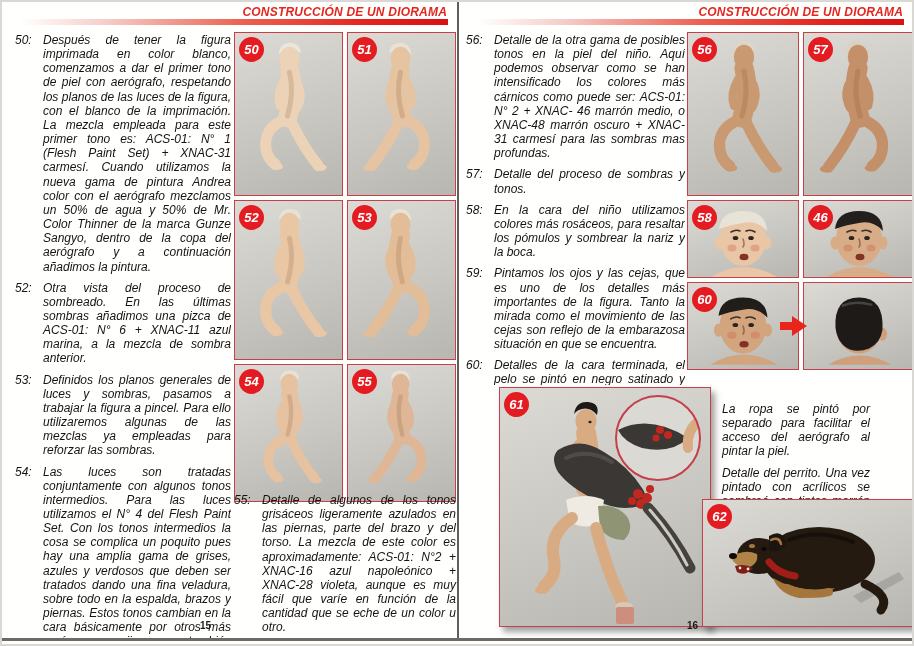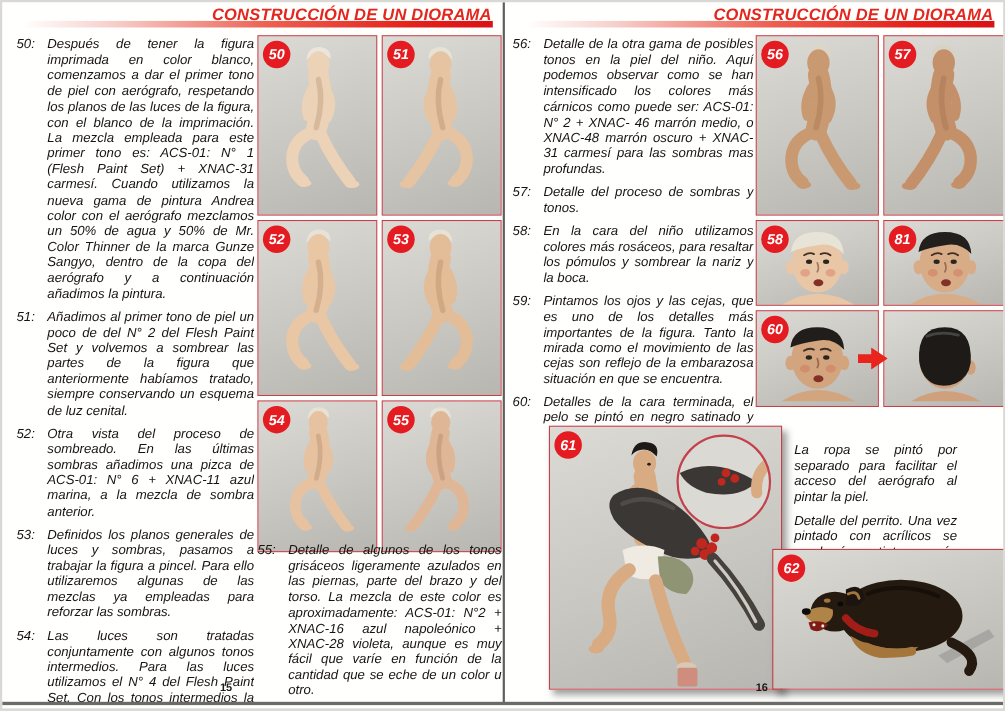--- a/index.html
+++ b/index.html
@@ -3,21 +3,21 @@
 <meta charset="utf-8">
 <style>
   html,body{margin:0;padding:0;background:#c9c8c4;font-family:"Liberation Sans",sans-serif;}
   .spread{position:relative;width:914px;height:646px;background:#fffffe;border:2px solid #d9d8d4;box-sizing:border-box;overflow:hidden;}
   .page{position:absolute;top:0;height:640px;}
   .page-left{left:0;width:456px;}
   .page-right{left:458px;width:454px;}
   .divider{position:absolute;left:455px;top:0;width:2px;height:638px;background:#5f5e5c;}
   .bottom-rule{position:absolute;left:0;right:0;top:636px;height:3px;background:#6b6a68;}
 
-  .header-title{position:absolute;top:3px;right:11px;font-size:15px;font-weight:bold;font-style:italic;color:#e3261e;letter-spacing:.2px;white-space:nowrap;}
+  .header-title{position:absolute;top:3px;right:11px;font-size:12px;font-weight:bold;font-style:italic;color:#e3261e;letter-spacing:.2px;white-space:nowrap;}
   .header-bar{position:absolute;top:17px;left:18px;right:10px;height:6px;
     background:linear-gradient(90deg,rgba(255,255,255,0) 0%,#f6cdc9 20%,#ec6152 52%,#e4221c 82%,#da1115 100%);}
 
   .text-col{position:absolute;overflow:hidden;}
   .text-col-left{left:13px;top:31px;width:216px;height:606px;}
   .text-col-right{left:6px;top:31px;width:219px;height:352px;}
   .caption-55{position:absolute;left:232px;top:491px;width:222px;}
   .side-paras{position:absolute;left:234px;top:400px;width:176px;}
 
   .para{position:relative;margin:0 0 7px 0;font-size:12px;line-height:1.18;font-weight:normal;font-style:italic;color:#17130f;}
@@ -47,24 +47,20 @@
 <div class="spread">
 
   <section class="page page-left">
     <div class="header-title">CONSTRUCCIÓN DE UN DIORAMA</div>
     <div class="header-bar"></div>
 
     <div class="text-col text-col-left">
       <div class="para">
           <span class="num">50:</span>
           <span class="ptxt">Después de tener la figura imprimada en color blanco, comenzamos a dar el primer tono de piel con aerógrafo, respetando los planos de las luces de la figura, con el blanco de la imprimación. La mezcla empleada para este primer tono es: ACS-01: N° 1 (Flesh Paint Set) + XNAC-31 carmesí. Cuando utilizamos la nueva gama de pintura Andrea color con el aerógrafo mezclamos un 50% de agua y 50% de Mr. Color Thinner de la marca Gunze Sangyo, dentro de la copa del aerógrafo y a continuación añadimos la pintura.</span>
-        </div>
-      <div class="para">
-          <span class="num">51:</span>
-          <span class="ptxt">Añadimos al primer tono de piel un poco de del N° 2 del Flesh Paint Set y volvemos a sombrear las partes de la figura que anteriormente habíamos tratado, siempre conservando un esquema de luz cenital.</span>
         </div>
       <div class="para">
           <span class="num">52:</span>
           <span class="ptxt">Otra vista del proceso de sombreado. En las últimas sombras añadimos una pizca de ACS-01: N° 6 + XNAC-11 azul marina, a la mezcla de sombra anterior.</span>
         </div>
       <div class="para">
           <span class="num">53:</span>
           <span class="ptxt">Definidos los planos generales de luces y sombras, pasamos a trabajar la figura a pincel. Para ello utilizaremos algunas de las mezclas ya empleadas para reforzar las sombras.</span>
         </div>
       <div class="para">
@@ -262,21 +258,21 @@
       <path d="M57 30 q5 -2 9 1" stroke="#3b2f26" stroke-width="1.6" fill="none" stroke-linecap="round"></path>
       <ellipse cx="46.5" cy="37" rx="2.8" ry="2" fill="#2b2520"></ellipse>
       <ellipse cx="62" cy="37" rx="2.8" ry="2" fill="#2b2520"></ellipse>
       <path d="M54 38 q2 5 0 8" stroke="rgba(110,55,35,.55)" stroke-width="1.6" fill="none" stroke-linecap="round"></path>
       <ellipse cx="43" cy="47" rx="4.5" ry="3.5" fill="rgba(205,90,70,.32)"></ellipse>
       <ellipse cx="66" cy="47" rx="4.5" ry="3.5" fill="rgba(205,90,70,.32)"></ellipse>
       <ellipse cx="55" cy="56" rx="4.5" ry="3.2" fill="#833126"></ellipse>
     </svg>
         </figure>
         <figure class="photo">
-          <span class="badge">81</span>
+          <span class="badge">46</span>
           <svg class="art" viewBox="0 0 108 76" preserveAspectRatio="xMidYMid meet">
       <path d="M22 76 Q54 56 88 76 Z" fill="#d8ac87"></path>
       <ellipse cx="30" cy="42" rx="4.5" ry="6.5" fill="#d8ac87"></ellipse>
       <ellipse cx="78" cy="42" rx="4.5" ry="6.5" fill="#d8ac87"></ellipse>
       <ellipse cx="54" cy="38" rx="23" ry="27" fill="#d8ac87"></ellipse>
       <path d="M30 28 Q32 10 54 10 Q77 10 78 30 Q68 19 54 22 Q40 24 30 28 Z" fill="#221f1c"></path>
       <path d="M42 31 q5 -3 9 -1" stroke="#3b2f26" stroke-width="1.6" fill="none" stroke-linecap="round"></path>
       <path d="M57 30 q5 -2 9 1" stroke="#3b2f26" stroke-width="1.6" fill="none" stroke-linecap="round"></path>
       <ellipse cx="46.5" cy="37" rx="2.8" ry="2" fill="#2b2520"></ellipse>
       <ellipse cx="62" cy="37" rx="2.8" ry="2" fill="#2b2520"></ellipse>

